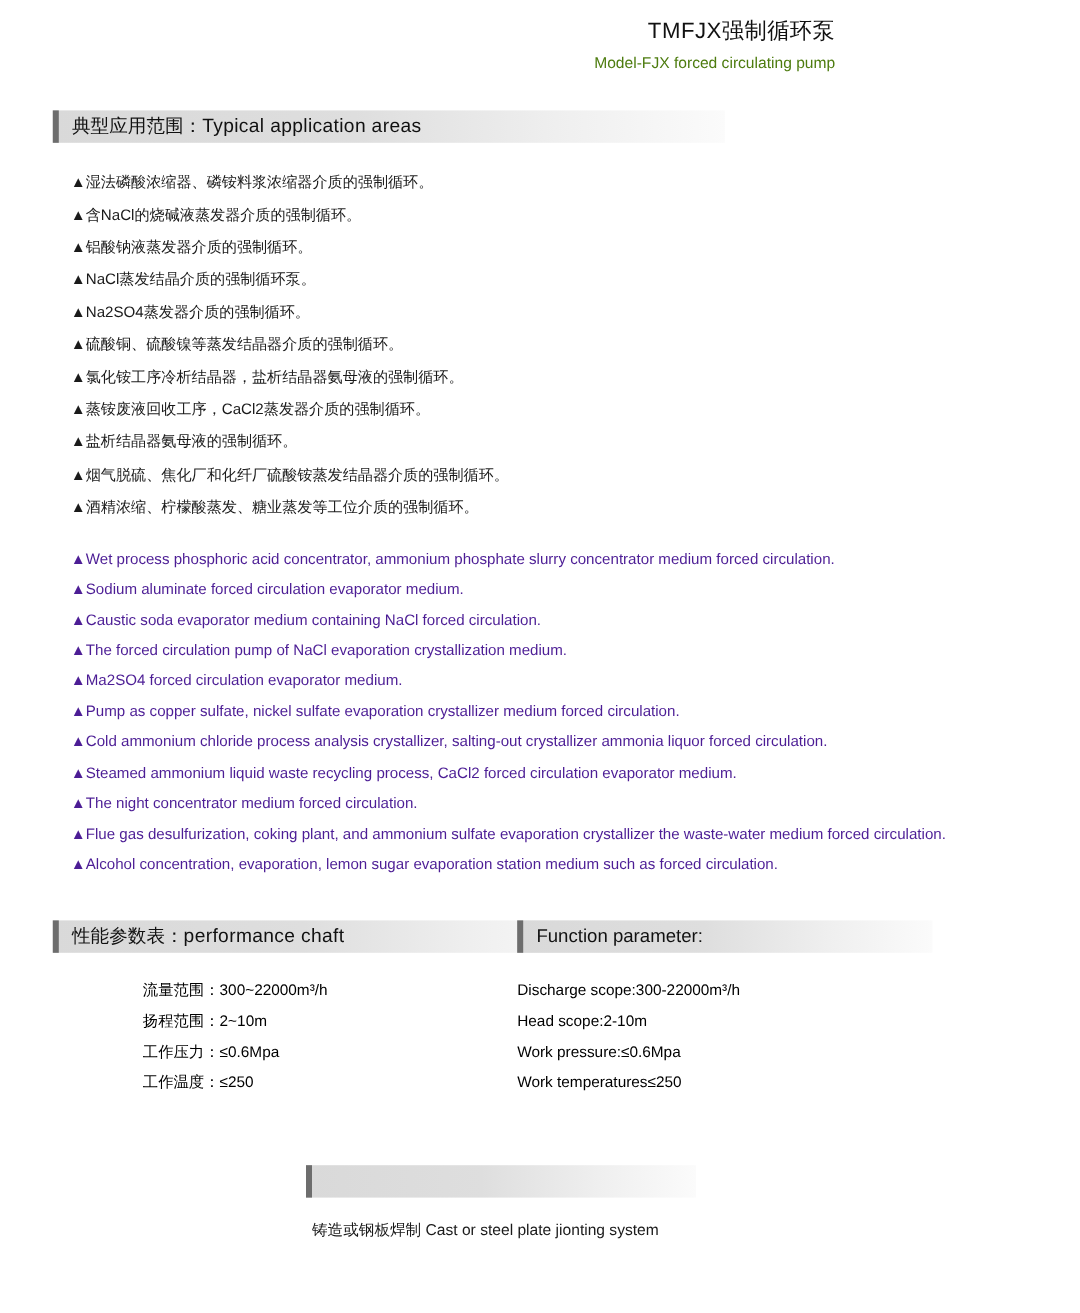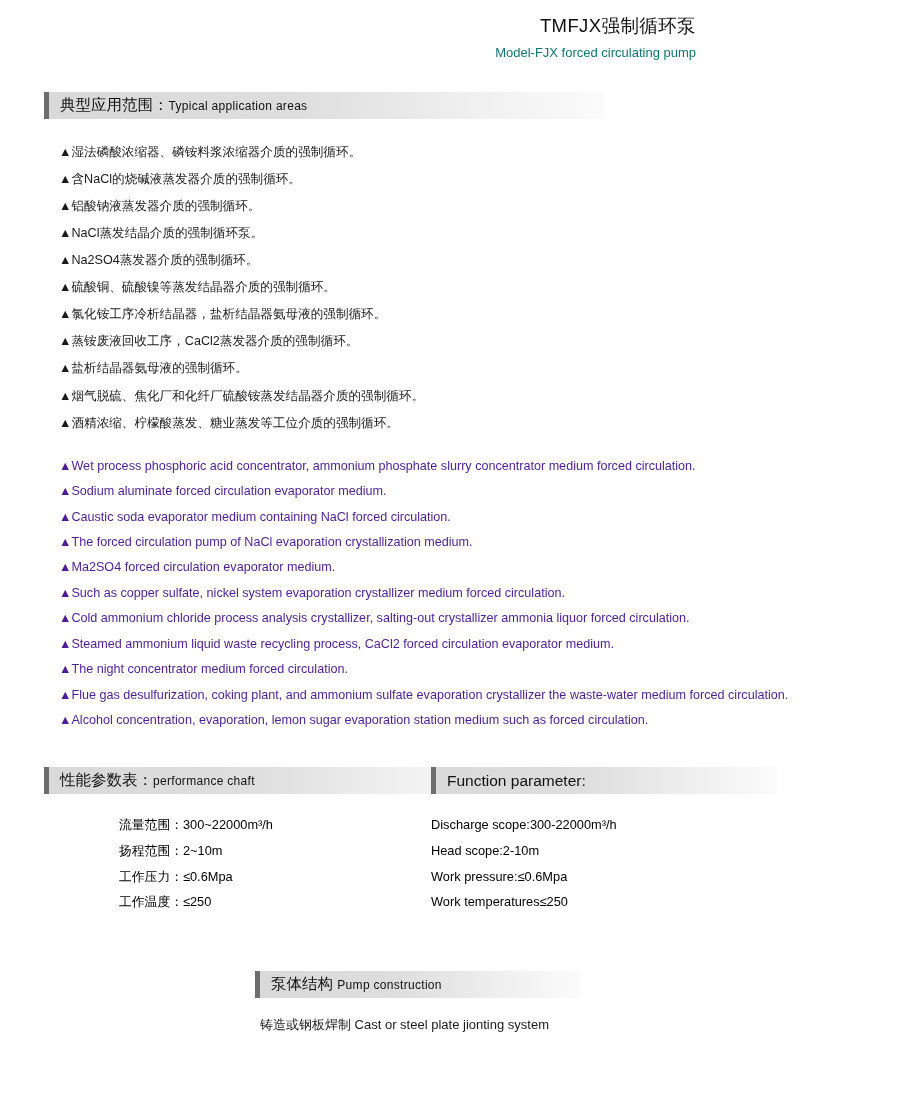--- a/index.html
+++ b/index.html
@@ -29,21 +29,21 @@
   }
   .header-title {
     font-size: 18.5px;
     letter-spacing: 0.4px;
     color: #111;
     font-weight: normal;
     line-height: 1.5;
   }
   .header-subtitle {
     font-size: 13px;
-    color: #0f766e;
+    color: #4d7c0f;
     margin-top: 4px;
     line-height: 1.4;
   }
 
   
   .banner {
     position: relative;
     height: 27px;
     margin: 0;
     display: flex;
@@ -62,21 +62,21 @@
   }
   .banner-text {
     position: relative;
     padding-left: 16px;
     font-size: 15.5px;
     color: #111;
     white-space: nowrap;
     line-height: 27px;
   }
   .banner-text .en {
-    font-size: 12px;
+    font-size: 16px;
     letter-spacing: 0.3px;
   }
 
   
   .app-section {
     margin-top: 30px;
     padding-left: 44px;
     padding-right: 30px;
   }
   .app-banner-wrap { width: 560px; }
@@ -171,21 +171,21 @@
       <div class="bullet-cn">▲烟气脱硫、焦化厂和化纤厂硫酸铵蒸发结晶器介质的强制循环。</div>
       <div class="bullet-cn">▲酒精浓缩、柠檬酸蒸发、糖业蒸发等工位介质的强制循环。</div>
     </div>
 
     <div class="bullet-list en-list">
       <div class="bullet-en">▲Wet process phosphoric acid concentrator, ammonium phosphate slurry concentrator medium forced circulation.</div>
       <div class="bullet-en">▲Sodium aluminate forced circulation evaporator medium.</div>
       <div class="bullet-en">▲Caustic soda evaporator medium containing NaCl forced circulation.</div>
       <div class="bullet-en">▲The forced circulation pump of NaCl evaporation crystallization medium.</div>
       <div class="bullet-en">▲Ma2SO4 forced circulation evaporator medium.</div>
-      <div class="bullet-en">▲Such as copper sulfate, nickel system evaporation crystallizer medium forced circulation.</div>
+      <div class="bullet-en">▲Pump as copper sulfate, nickel sulfate evaporation crystallizer medium forced circulation.</div>
       <div class="bullet-en">▲Cold ammonium chloride process analysis crystallizer, salting-out crystallizer ammonia liquor forced circulation.</div>
       <div class="bullet-en">▲Steamed ammonium liquid waste recycling process, CaCl2 forced circulation evaporator medium.</div>
       <div class="bullet-en">▲The night concentrator medium forced circulation.</div>
       <div class="bullet-en">▲Flue gas desulfurization, coking plant, and ammonium sulfate evaporation crystallizer the waste-water medium forced circulation.</div>
       <div class="bullet-en">▲Alcohol concentration, evaporation, lemon sugar evaporation station medium such as forced circulation.</div>
     </div>
   </div>
 
   <div class="param-section">
     <div class="param-col-left">
@@ -214,18 +214,17 @@
         <div class="param-row">Work pressure:≤0.6Mpa</div>
         <div class="param-row">Work temperatures≤250</div>
       </div>
     </div>
   </div>
 
   <div class="pump-section">
     <div class="banner">
       <div class="banner-bg"></div>
       <div class="banner-bar"></div>
-      <div class="banner-text"><span>泵体结构</span>&nbsp;<span class="en">Pump construction</span></div>
     </div>
     <div class="pump-text">铸造或钢板焊制  Cast or steel plate jionting system</div>
   </div>
 
 </div>
 
 </body></html>

